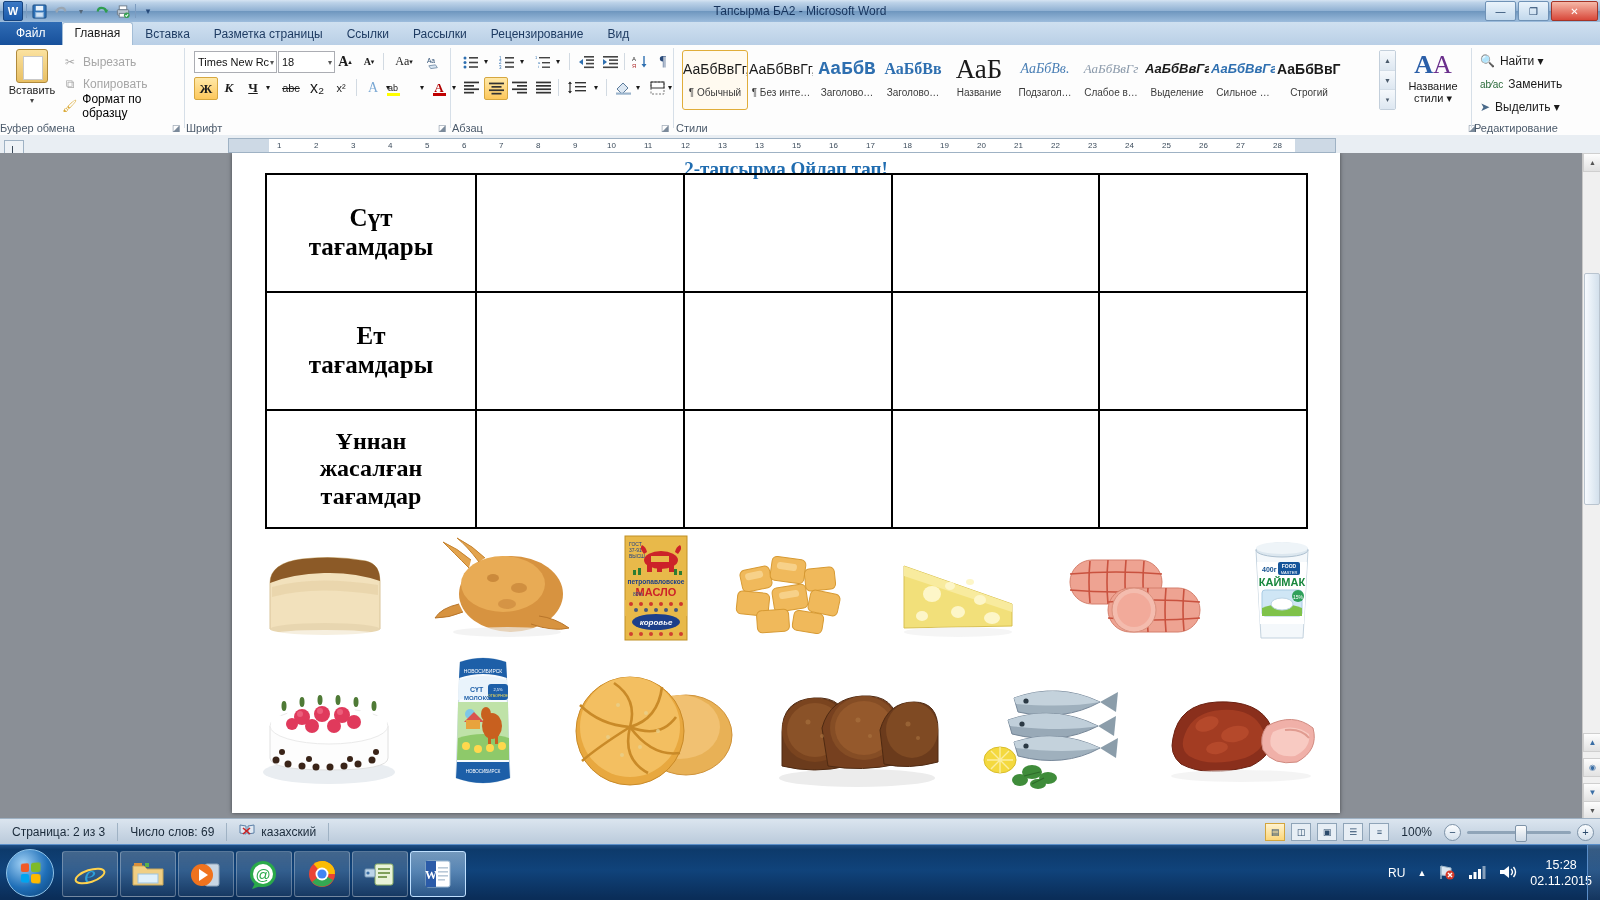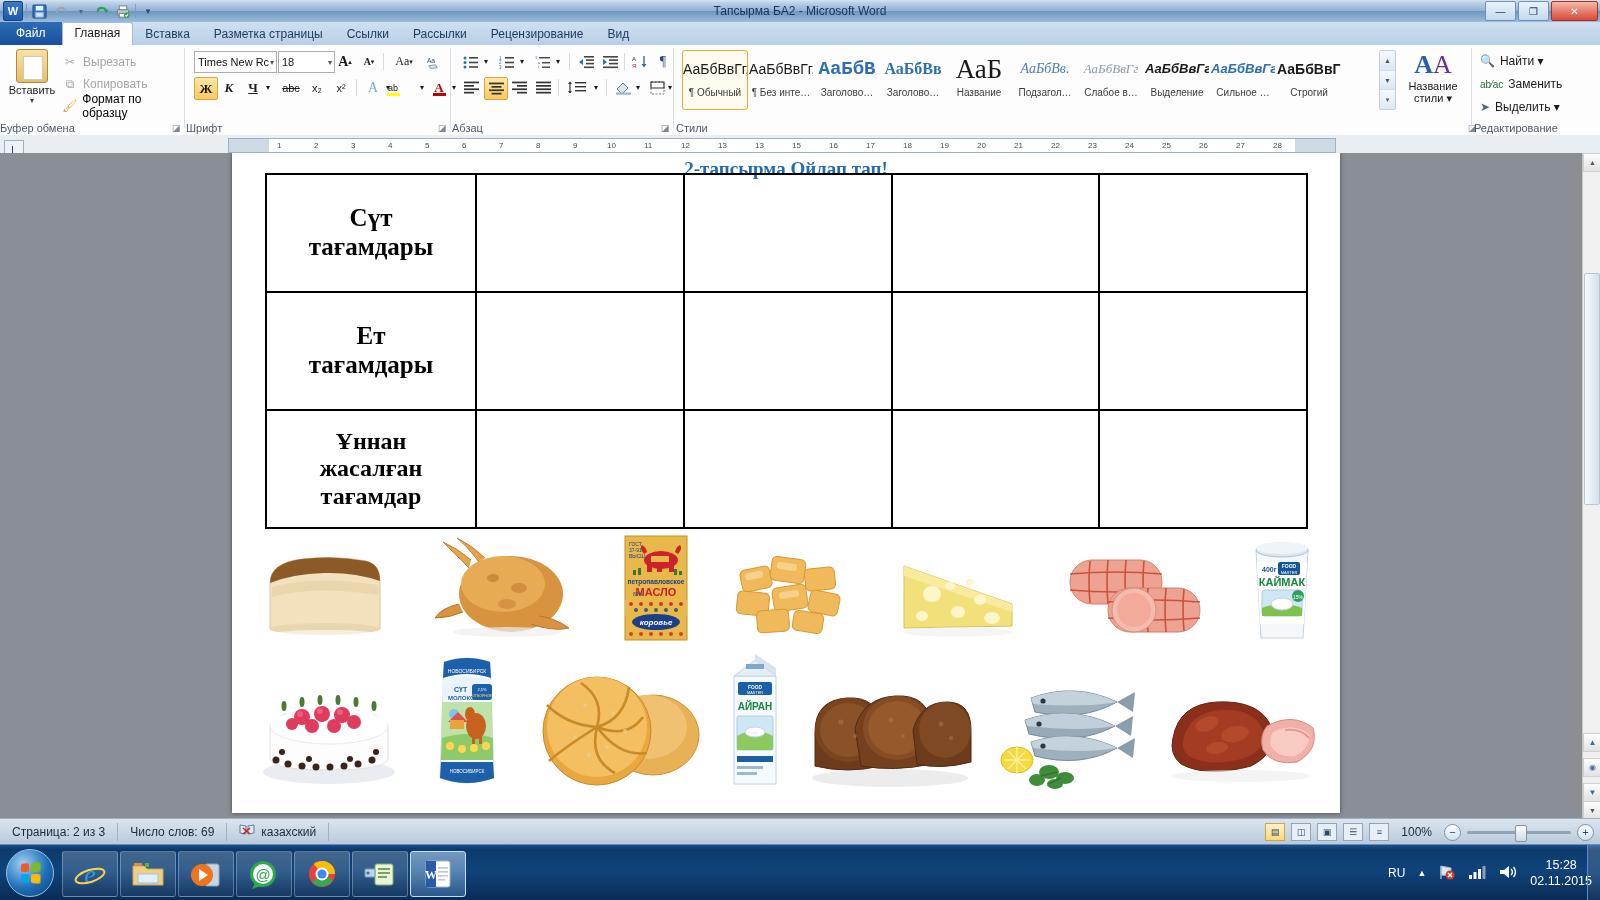--- a/index.html
+++ b/index.html
@@ -258,21 +258,21 @@
         <i style="font-family:'Liberation Serif',serif;font-size:13px;font-weight:bold;">К</i>
       </div>
       <div class="ibtn" style="left:56px;top:32px;">
         <u style="font-family:'Liberation Serif',serif;font-size:13px;font-weight:bold;">Ч</u>
       </div>
       <div class="ibtn" style="left:76px;top:32px;width:12px;font-size:8px;">▾</div>
       <div class="ibtn" style="left:92px;top:32px;width:26px;">
         <span style="text-decoration:line-through;font-size:11px;">abc</span>
       </div>
       <div class="ibtn" style="left:120px;top:32px;">
-        <span style="font-size:11px;">x₂</span>
+        <span style="font-size:16px;">x₂</span>
       </div>
       <div class="ibtn" style="left:144px;top:32px;">
         <span style="font-size:11px;">x²</span>
       </div>
       <div class="vsep" style="left:170px;top:34px;"></div>
       <div class="ibtn" style="left:176px;top:32px;">
         <span style="font-family:'Liberation Serif',serif;font-size:14px;color:#7aa8d4;">A</span>
       </div>
       <div class="ibtn" style="left:196px;top:32px;width:12px;font-size:8px;">▾</div>
       <div class="ibtn" style="left:196px;top:32px;">
@@ -842,39 +842,20 @@
               <circle cx="56" cy="40" r="2"></circle>
                 <circle cx="84" cy="48" r="2"></circle>
                 <circle cx="46" cy="72" r="2"></circle>
               <circle cx="78" cy="82" r="2"></circle>
                 <circle cx="96" cy="66" r="2"></circle>
                 <circle cx="60" cy="90" r="2"></circle>
             </g>
           </svg>
         </div>
 
-        <div class="imgcell">
-          <svg width="62" height="138" viewBox="0 0 62 138">
-            <path d="M10 24 L52 24 L52 132 L10 132 Z" fill="#f5fafd" stroke="#c3d4e0"></path>
-            <path d="M10 24 L31 8 L52 24 Z" fill="#e4eef5" stroke="#c3d4e0"></path>
-            <path d="M31 8 L52 24 L52 16 L31 2 Z" fill="#d4e3ee"></path>
-            <rect x="22" y="12" width="18" height="5" fill="#7fa8c8"></rect>
-            <rect x="14" y="30" width="34" height="13" rx="2" fill="#1b5fa6"></rect>
-            <text x="31" y="37" font-size="4.8" fill="#fff" text-anchor="middle" font-weight="bold" font-family="sans-serif">FOOD</text>
-            <text x="31" y="42" font-size="3.8" fill="#fff" text-anchor="middle" font-family="sans-serif">MASTER</text>
-            <text x="31" y="58" font-size="10" fill="#17873c" text-anchor="middle" font-weight="bold" font-family="sans-serif">АЙРАН</text>
-            <rect x="13" y="64" width="36" height="34" rx="2" fill="#cfe6f5" stroke="#abcde6"></rect>
-            <path d="M13 84 Q31 74 49 84 L49 98 L13 98 Z" fill="#8cc95f"></path>
-            <ellipse cx="31" cy="80" rx="10" ry="5" fill="#fff" stroke="#bcd4e4"></ellipse>
-            <path d="M26 80 q5 5 10 0" fill="#eef6fb"></path>
-            <rect x="13" y="104" width="36" height="6" fill="#1b5fa6"></rect>
-            <rect x="13" y="114" width="26" height="3" fill="#9fb8cc"></rect>
-            <rect x="13" y="120" width="20" height="3" fill="#9fb8cc"></rect>
-          </svg>
-        </div>
 
         <div class="imgcell">
           <svg width="170" height="120" viewBox="0 0 170 120">
             <ellipse cx="85" cy="108" rx="78" ry="9" fill="#ececec"></ellipse>
             <g>
               <path d="M10 62 Q10 30 42 28 Q74 26 76 58 L76 96 Q42 104 10 96 Z" fill="#6b3b1c" stroke="#4f2a12"></path>
               <ellipse cx="43" cy="60" rx="33" ry="32" fill="#7a441f"></ellipse>
               <ellipse cx="43" cy="60" rx="28" ry="27" fill="#8a5228"></ellipse>
               <path d="M50 58 Q58 28 90 26 Q124 24 126 56 L126 94 Q90 102 56 96 Z" fill="#76401f" stroke="#4f2a12"></path>
               <ellipse cx="92" cy="58" rx="34" ry="32" fill="#854d25"></ellipse>

